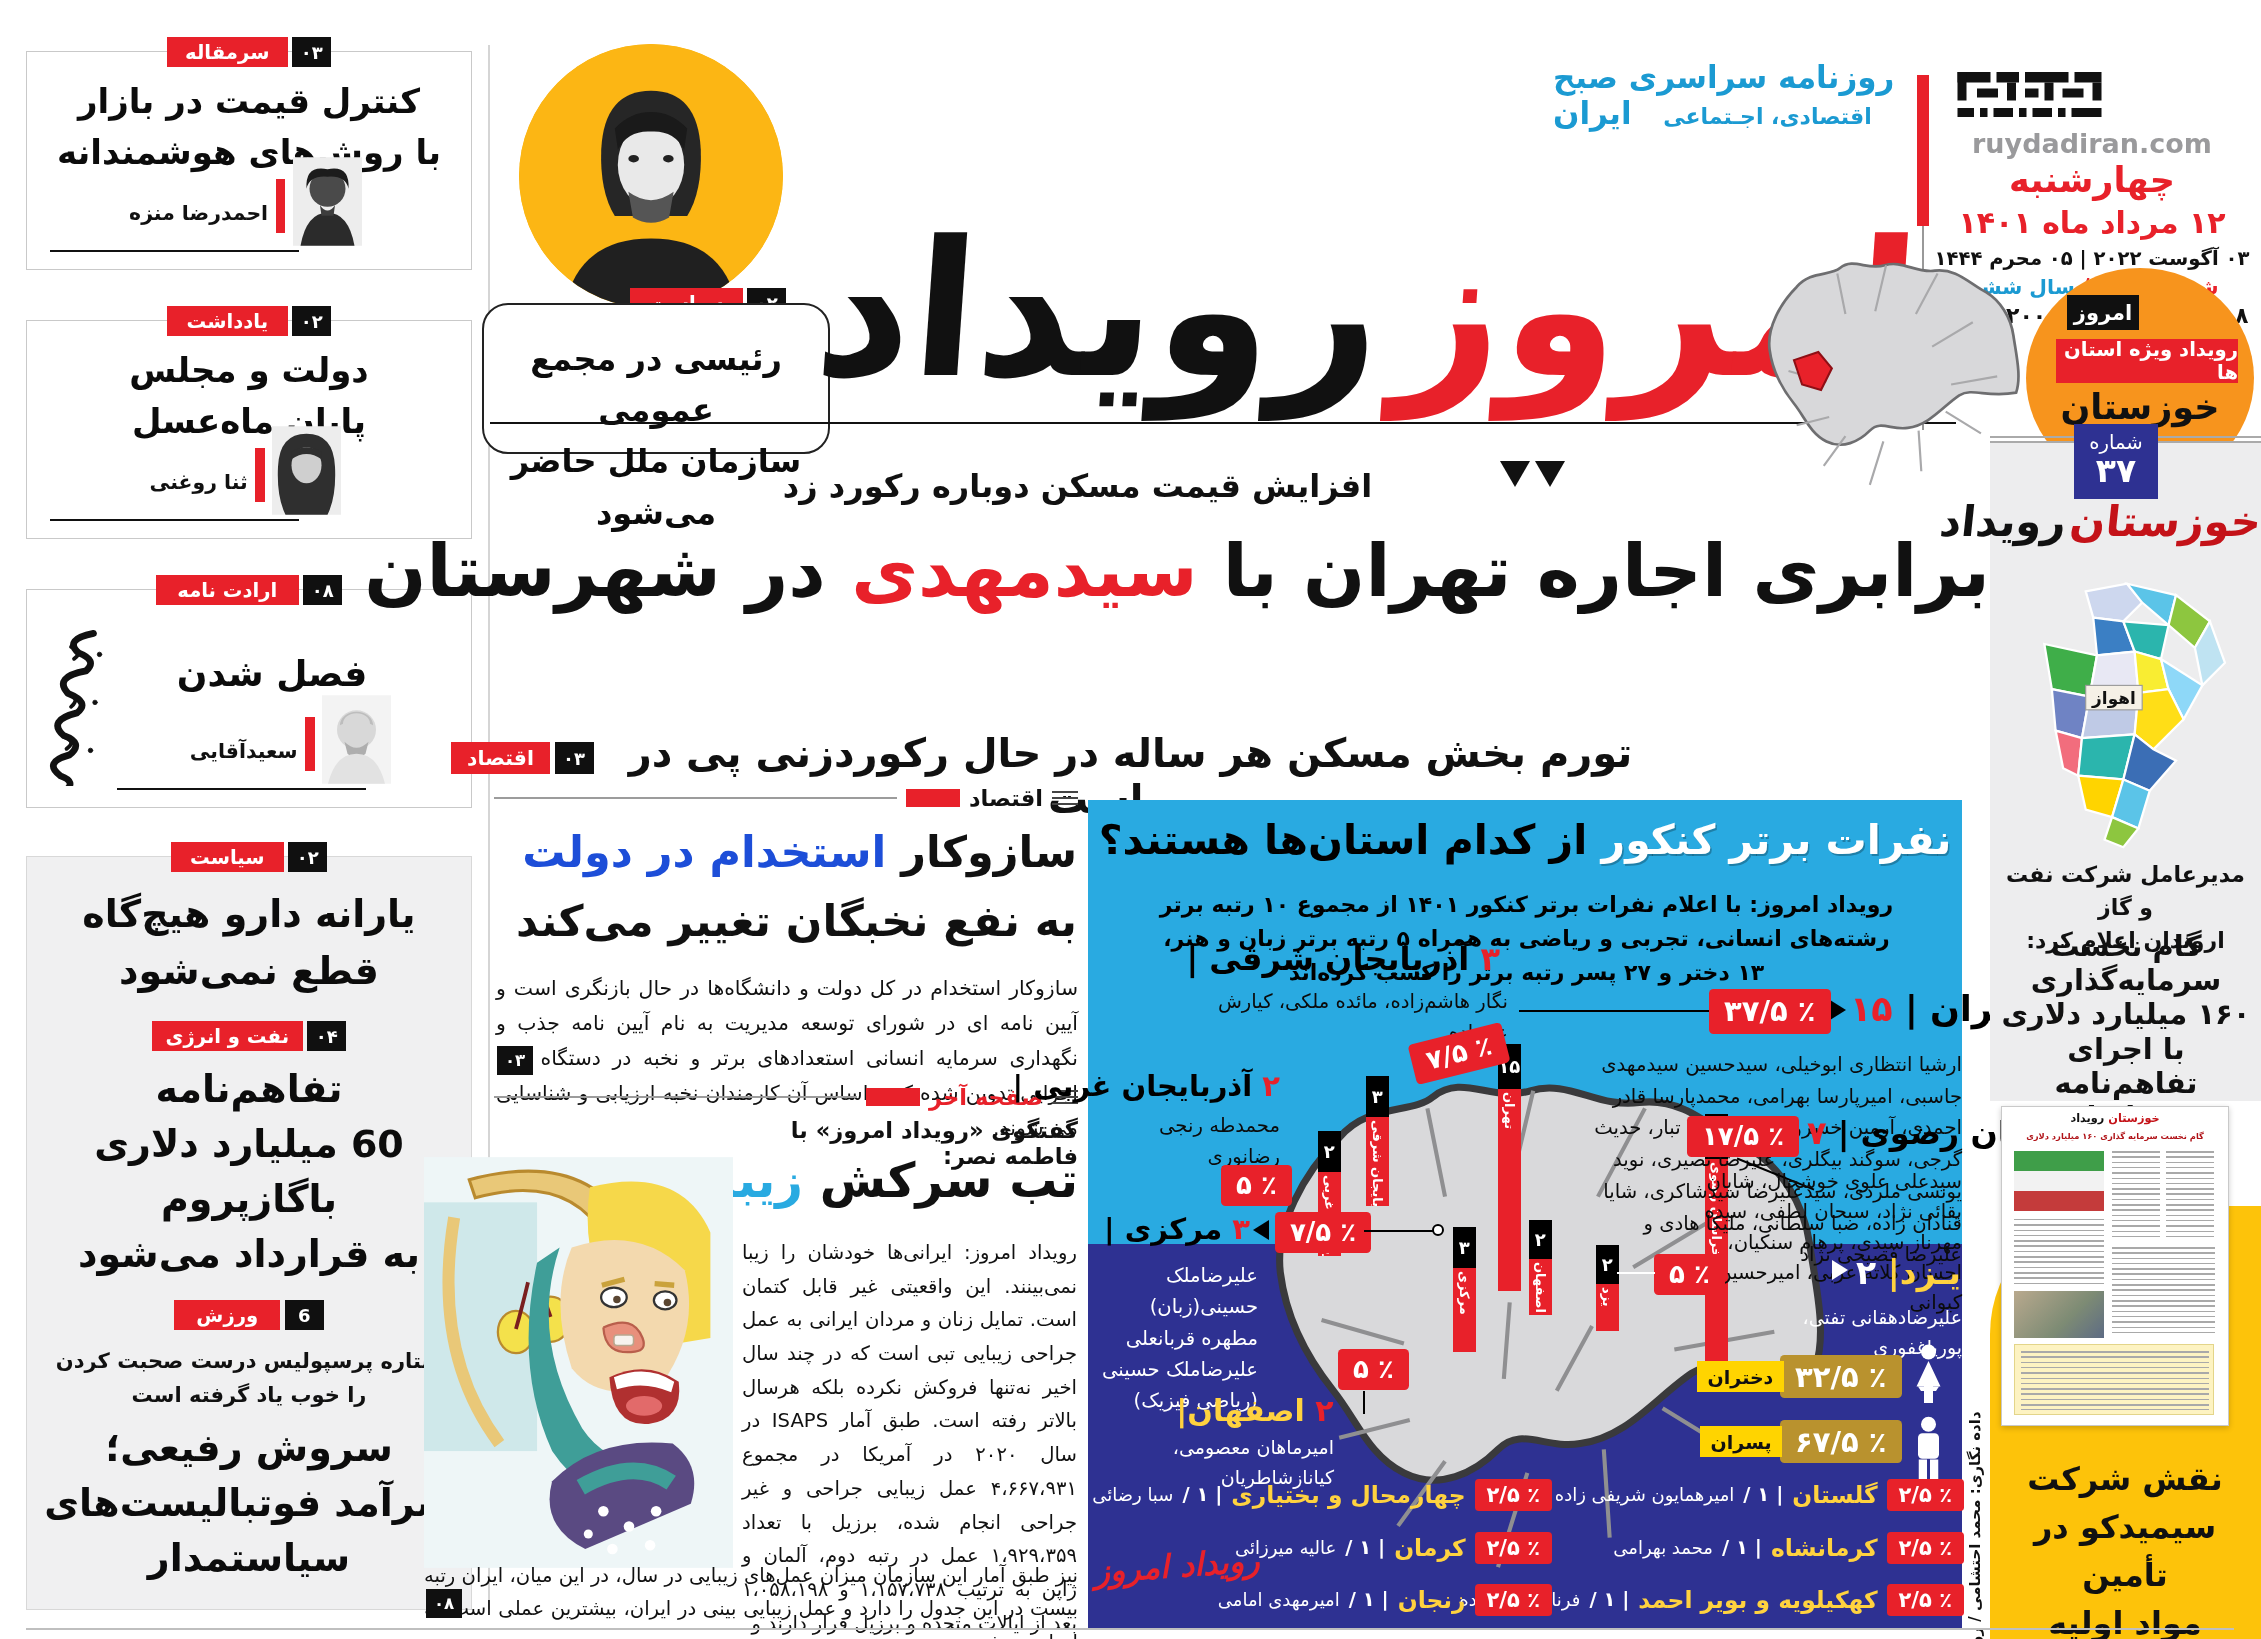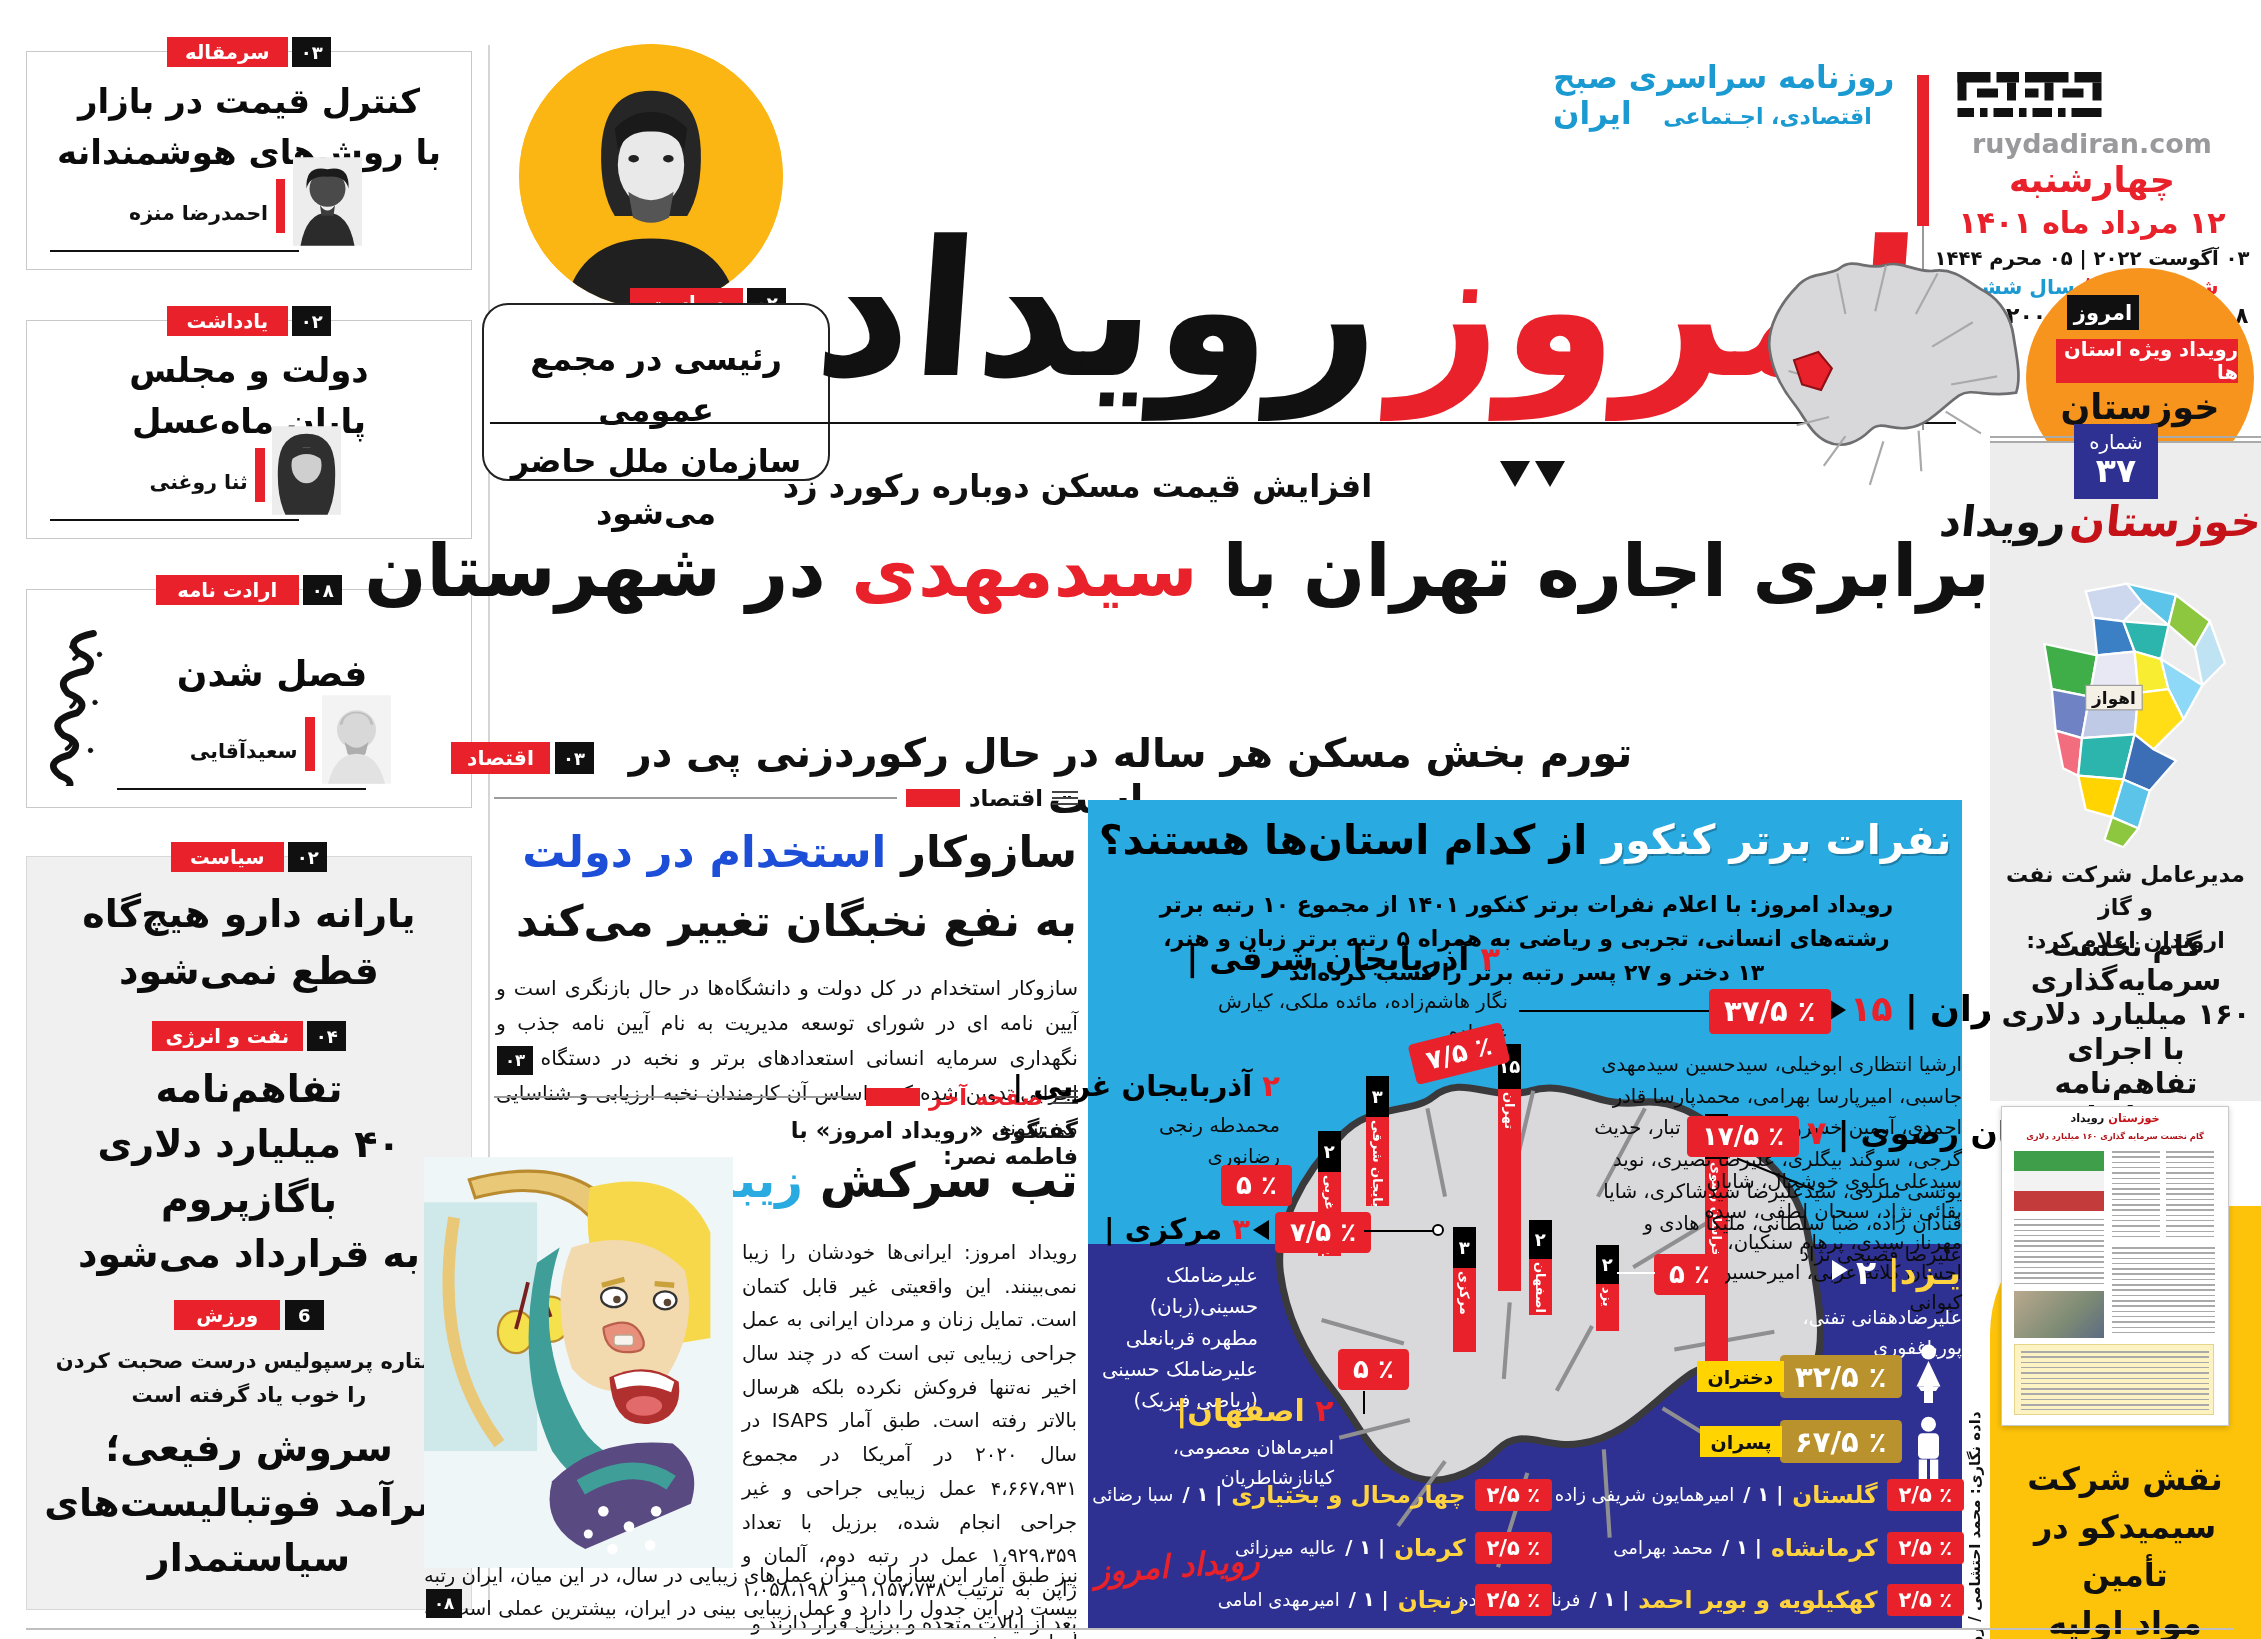--- a/index.html
+++ b/index.html
@@ -147,21 +147,21 @@
   <div class="ctitle abs" style="top:29px;left:0;width:100%;font-size:38px">
     <div>یارانه دارو هیچ‌گاه</div>
       <div>قطع نمی‌شود</div>
   </div>
   <div class="tagrow abs" style="top:164px;left:0;width:100%">
     <span class="tag tag-black" style="width:39px;height:30px;font-size:18px">۰۴</span>
     <span class="tag tag-red" style="width:151px;height:30px;font-size:19.6px">نفت و انرژی</span>
   </div>
   <div class="ctitle abs" style="top:205px;left:0;width:100%;font-size:38px;line-height:1.45">
     <div>تفاهم‌نامه</div>
-      <div>۴۰ میلیارد دلاری</div>
+      <div>60 میلیارد دلاری</div>
     <div>باگازپروم</div>
       <div>به قرارداد می‌شود</div>
   </div>
   <div class="tagrow abs" style="top:443px;left:0;width:100%">
     <span class="tag tag-black" style="width:39px;height:30px;font-size:18px">6</span>
     <span class="tag tag-red" style="width:106px;height:30px;font-size:19.6px">ورزش</span>
   </div>
   <div class="ctr abs" style="top:488px;left:0;width:100%;font-size:21px;font-weight:bold;line-height:1.6">
     <div>ستاره پرسپولیس درست صحبت کردن</div>
       <div>را خوب یاد گرفته است</div>
@@ -183,21 +183,21 @@
     <path d="M60 350 q18 -92 115 -92 q97 0 115 92 Z" fill="#202020"></path>
     <ellipse cx="152" cy="152" rx="7" ry="5" fill="#222"></ellipse>
       <ellipse cx="198" cy="152" rx="7" ry="5" fill="#222"></ellipse>
   </svg>
 </div>
 
 <div class="tagrow abs" style="left:595px;top:288px;width:226px">
   <span class="tag tag-black" style="width:39px;height:30px;font-size:18px">۰۲</span>
   <span class="tag tag-red" style="width:113px;height:30px;font-size:19.6px">سیاست</span>
 </div>
-<div class="abs" style="left:482px;top:303px;width:348px;height:178px;background:#fff;border:2.3px solid #222;border-radius:26px">
+<div class="abs" style="left:482px;top:303px;width:348px;height:151px;background:#fff;border:2.3px solid #222;border-radius:26px">
   <div class="ctitle" style="margin-top:29px;font-size:32px;line-height:1.6">
     <div>رئیسی در مجمع عمومی</div>
       <div>سازمان ملل حاضر می‌شود</div>
   </div>
 </div>
 
 <div class="abs nowrap" style="left:822px;top:72px;width:1100px;height:347px;display:flex;align-items:flex-end;justify-content:center;transform:skewX(-4deg)">
   <span style="font-size:188px;font-weight:800;color:#e8212a">امروز</span>
   <span style="font-size:188px;font-weight:800;color:#111;margin-right:13.6px">رویداد</span>
 </div>

